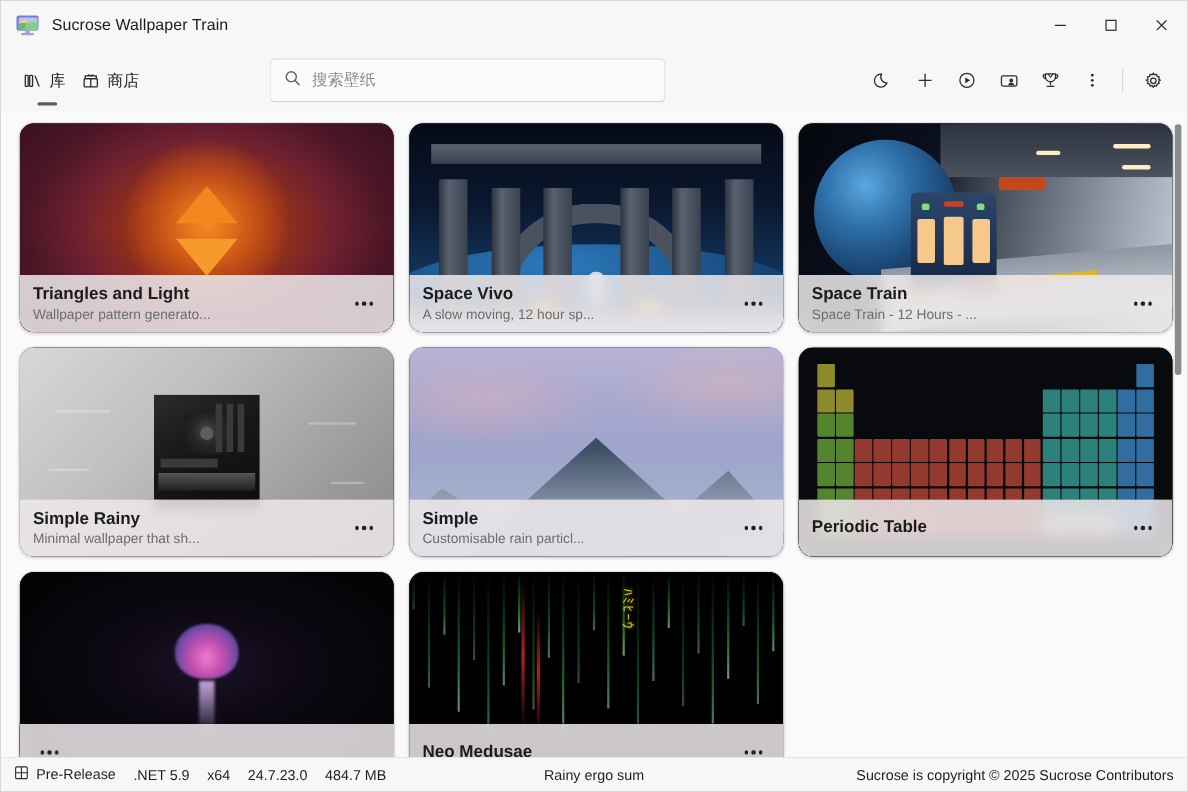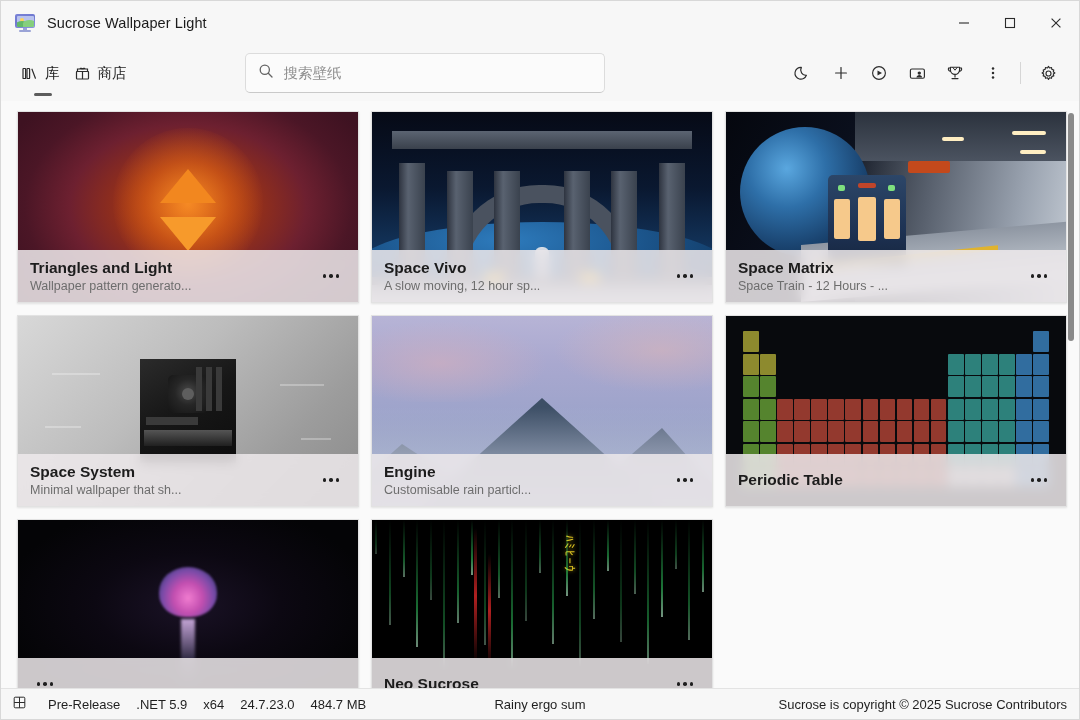--- a/index.html
+++ b/index.html
@@ -144,21 +144,21 @@
     display: grid;
     grid-template-columns: repeat(3, 342px);
     gap: 12px 12px;
     padding: 0 16px;
   }
   .card {
     width: 342px; height: 192px;
     position: relative;
     background: #222;
     border: 1px solid #e2e2e2;
-    border-radius: 0;
+    border-radius: 14px;
     overflow: hidden;
     box-shadow: 0 1px 2px rgba(0,0,0,.10);
   }
   .thumb { position: absolute; inset: 0; overflow: hidden; }
   .card-footer {
     position: absolute; left: 0; right: 0; bottom: 0;
     height: 52px;
     background: rgba(237,233,235,0.86);
     backdrop-filter: blur(6px);
     display: flex; align-items: center;
@@ -196,21 +196,21 @@
   
   .statusbar {
     height: 31px; flex: 0 0 31px;
     display: flex; align-items: center;
     background: #f7f7f7;
     border-top: 1px solid #e3e3e3;
     font-size: 13px; color: #1f1f1f;
     padding: 0 12px 0 12px;
   }
   .status-left { display: flex; align-items: center; gap: 16px; }
-  .status-left .badge-ic { display: flex; align-items: center; gap: 22px; }
+  .status-left .badge-ic { display: flex; align-items: flex-start; gap: 7px; }
   .status-center { position: absolute; left: 50%; transform: translateX(-50%); }
   .status-right { margin-left: auto; }
   .statusbar-inner {
     position: relative; width: 100%; display: flex; align-items: center;
   }
 
   
   .art { position: absolute; inset: 0; }
 
   
@@ -443,21 +443,21 @@
       <div class="monitor">
         <div class="pic-sky">
           <div class="pic-sun"></div>
           <div class="pic-hill1"></div>
           <div class="pic-hill2"></div>
         </div>
       </div>
       <div class="stand"></div>
       <div class="base"></div>
     </div>
-    <div class="app-title">Sucrose Wallpaper Light</div>
+    <div class="app-title">Sucrose Wallpaper Train</div>
 
     <div class="win-controls">
       <div class="win-btn">
         <svg width="12" height="12" viewBox="0 0 12 12">
             <line x1="1" y1="6" x2="11" y2="6" stroke="currentColor" stroke-width="1.1"></line>
           </svg>
       </div>
       <div class="win-btn">
         <svg width="12" height="12" viewBox="0 0 12 12">
             <rect x="1.5" y="1.5" width="9" height="9" fill="none" stroke="currentColor" stroke-width="1.1"></rect>
@@ -633,21 +633,21 @@
               <div class="win" style="left:56px;top:24px;width:16px;height:40px;"></div>
               <div class="win" style="left:10px;top:10px;width:7px;height:6px;background:#7ee07e;"></div>
               <div class="win" style="left:60px;top:10px;width:7px;height:6px;background:#7ee07e;"></div>
               <div class="win" style="left:30px;top:8px;width:18px;height:5px;background:#c0452a;"></div>
             </div>
             <div class="yline"></div>
           </div>
         </div>
         <div class="card-footer">
           <div class="texts">
-            <div class="card-title">Space Matrix</div>
+            <div class="card-title">Space Train</div>
             <div class="card-sub">Space Train - 12 Hours - ...</div>
           </div>
           <div class="more-btn">
               <i></i>
               <i></i>
               <i></i>
             </div>
         </div>
       </div>
 
@@ -663,21 +663,21 @@
               <div class="slot" style="left:56px;top:8px;width:6px;height:44px;"></div>
               <div class="slot" style="left:66px;top:8px;width:6px;height:44px;"></div>
               <div class="slot" style="left:76px;top:8px;width:6px;height:44px;"></div>
               <div class="slot" style="left:6px;top:58px;width:52px;height:8px;"></div>
               <div class="gpu"></div>
             </div>
           </div>
         </div>
         <div class="card-footer">
           <div class="texts">
-            <div class="card-title">Space System</div>
+            <div class="card-title">Simple Rainy</div>
             <div class="card-sub">Minimal wallpaper that sh...</div>
           </div>
           <div class="more-btn">
               <i></i>
               <i></i>
               <i></i>
             </div>
         </div>
       </div>
 
@@ -686,21 +686,21 @@
           <div class="art art-rainy">
             <div class="pinkcloud"></div>
             <div class="peak3"></div>
             <div class="peak2"></div>
             <div class="peak"></div>
             <div class="mist"></div>
           </div>
         </div>
         <div class="card-footer">
           <div class="texts">
-            <div class="card-title">Engine</div>
+            <div class="card-title">Simple</div>
             <div class="card-sub">Customisable rain particl...</div>
           </div>
           <div class="more-btn">
               <i></i>
               <i></i>
               <i></i>
             </div>
         </div>
       </div>
 
@@ -894,21 +894,21 @@
               <div class="col" style="left: 77%; height: 39%; opacity: 0.39;"></div>
               <div class="col" style="left: 81%; height: 76%; opacity: 0.5;"></div>
               <div class="col" style="left: 85%; height: 51%; opacity: 0.61;"></div>
               <div class="col" style="left: 89%; height: 26%; opacity: 0.34;"></div>
               <div class="col" style="left: 93%; height: 63%; opacity: 0.44;"></div>
               <div class="col" style="left: 97%; height: 38%; opacity: 0.55;"></div>
             </div>
         </div>
         <div class="card-footer">
           <div class="texts">
-            <div class="card-title">Neo Sucrose</div>
+            <div class="card-title">Neo Medusae</div>
             <div class="card-sub"></div>
           </div>
           <div class="more-btn">
               <i></i>
               <i></i>
               <i></i>
             </div>
         </div>
       </div>
 

